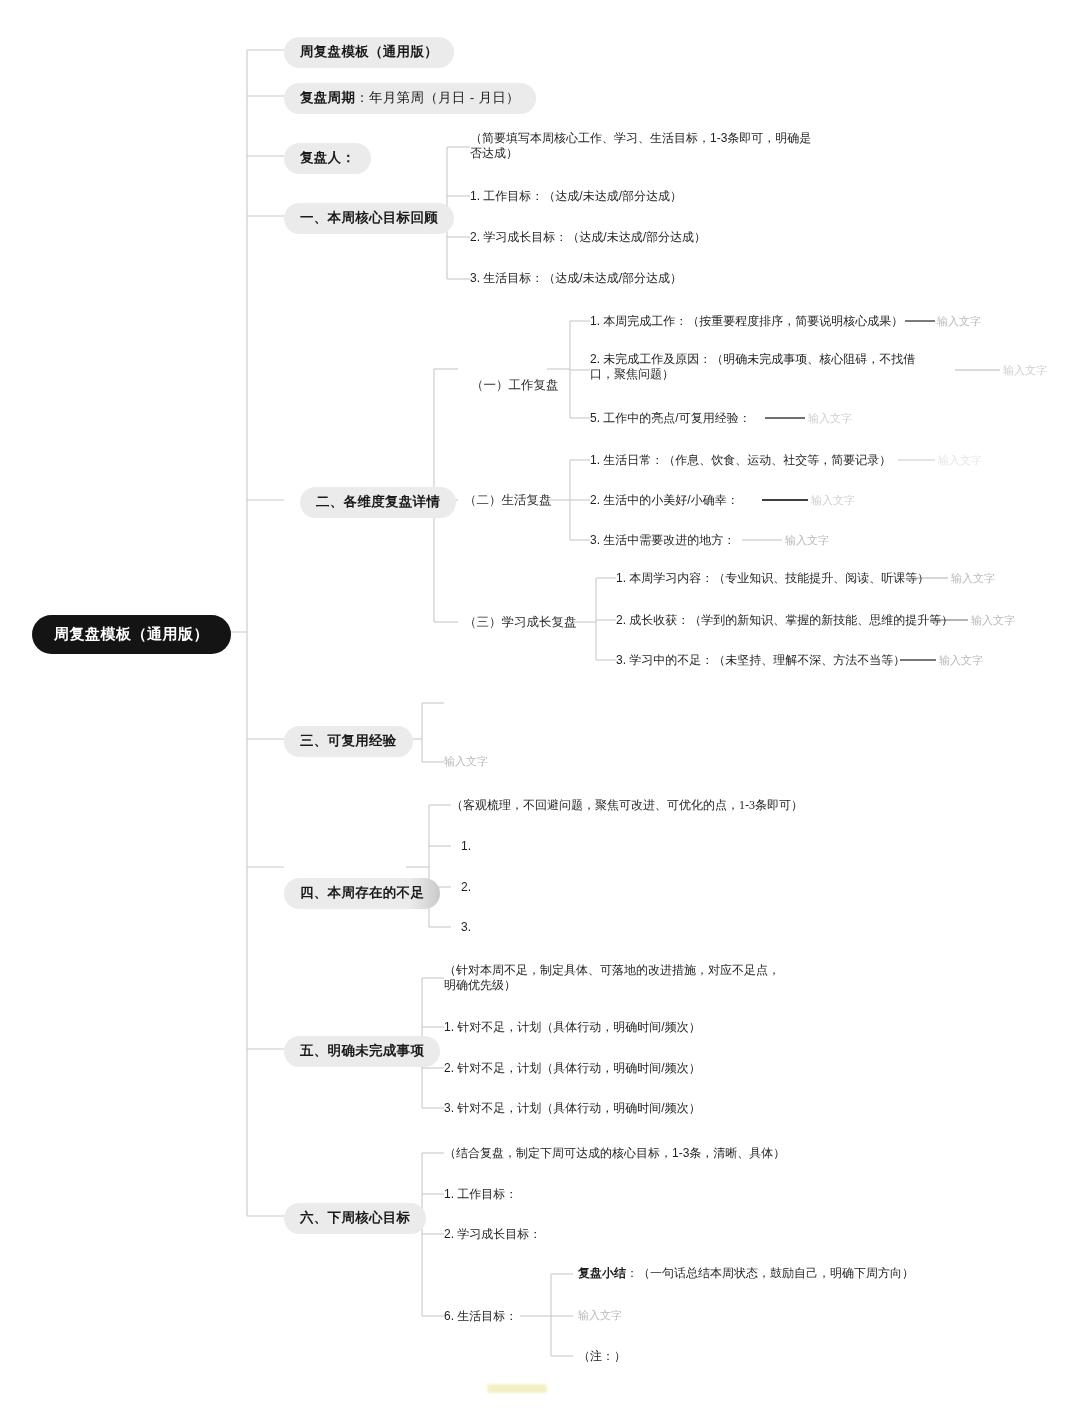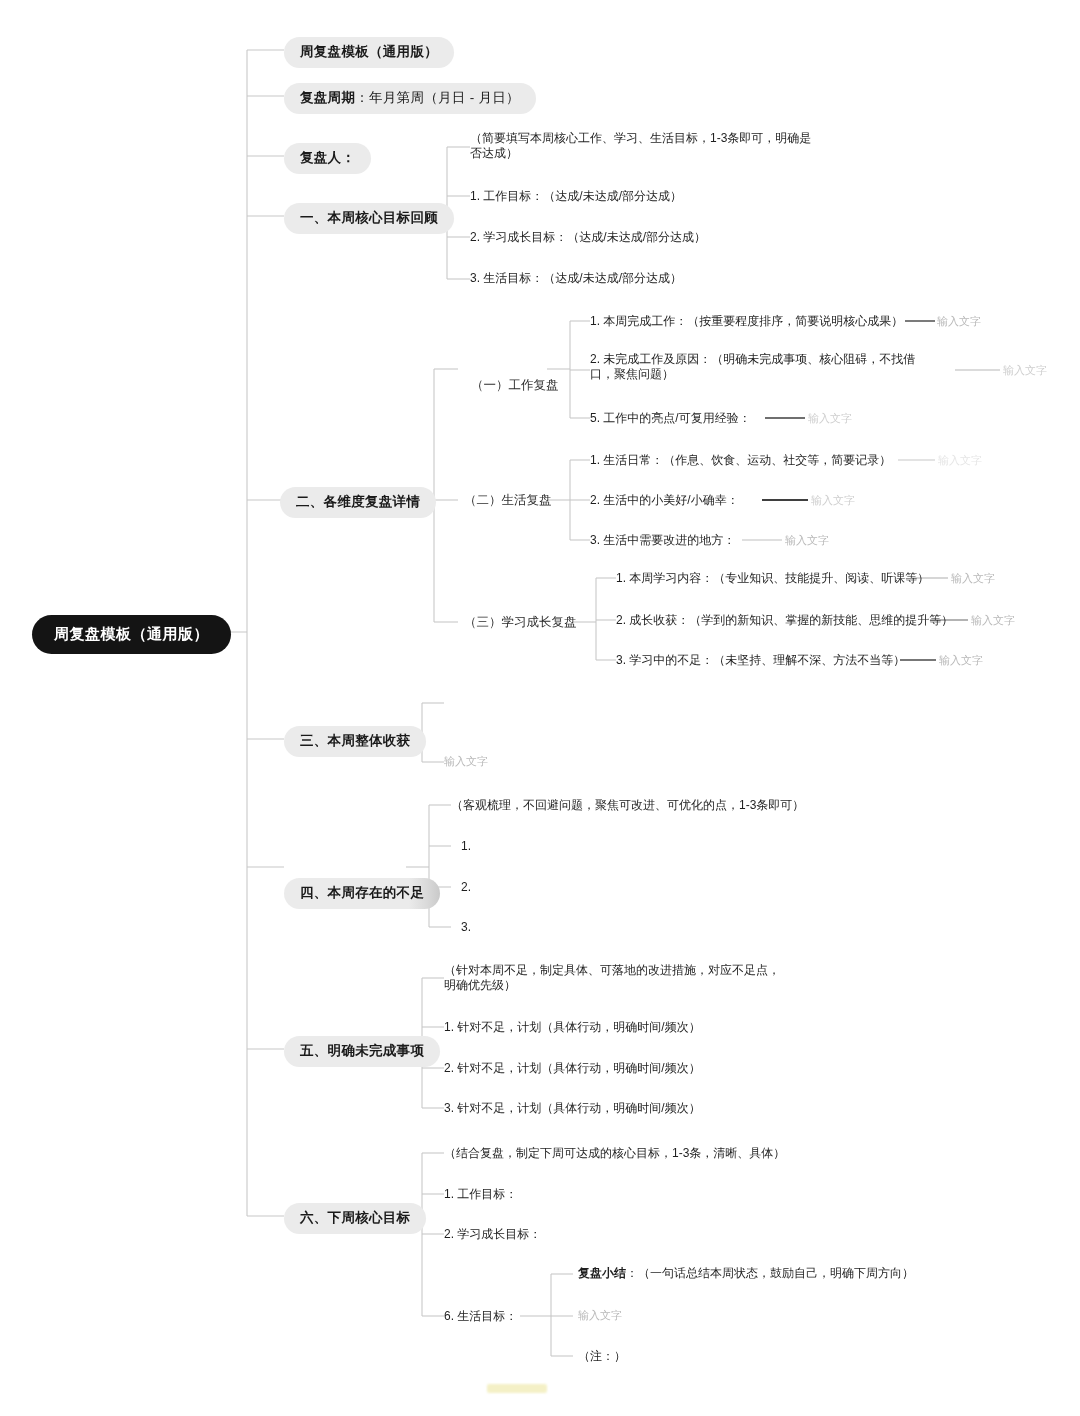--- a/index.html
+++ b/index.html
@@ -203,21 +203,21 @@
 
   <div class="node pill" style="left:284px; top:143px;">复盘人：</div>
 
   <div class="node pill" style="left:284px; top:203px;">一、本周核心目标回顾</div>
 
   <div class="node leaf wrap2" style="left:470px; top:131px; width:350px;">（简要填写本周核心工作、学习、生活目标，1-3条即可，明确是否达成）</div>
   <div class="node leaf" style="left:470px; top:189px;">1. 工作目标：（达成/未达成/部分达成）</div>
   <div class="node leaf" style="left:470px; top:230px;">2. 学习成长目标：（达成/未达成/部分达成）</div>
   <div class="node leaf" style="left:470px; top:271px;">3. 生活目标：（达成/未达成/部分达成）</div>
 
-  <div class="node pill" style="left:280px; top:487px;">二、各维度复盘详情</div>
+  <div class="node pill" style="left:300px; top:487px;">二、各维度复盘详情</div>
 
   <div class="node sub-node" style="left:464px; top:378px;margin-left:7px;">（一）工作复盘</div>
 
   <div class="node leaf" style="left:590px; top:314px;">1. 本周完成工作：（按重要程度排序，简要说明核心成果）</div>
   <div class="node placeholder" style="left:937px; top:315px;">输入文字</div>
 
   <div class="node leaf wrap2" style="left:590px; top:352px; width:345px;">2. 未完成工作及原因：（明确未完成事项、核心阻碍，不找借口，聚焦问题）</div>
   <div class="node placeholder faint" style="left:1003px; top:364px;">输入文字</div>
 
   <div class="node leaf" style="left:590px; top:411px;">5. 工作中的亮点/可复用经验：</div>
@@ -238,27 +238,27 @@
 
   <div class="node leaf" style="left:616px; top:571px;">1. 本周学习内容：（专业知识、技能提升、阅读、听课等）</div>
   <div class="node placeholder" style="left:951px; top:572px;">输入文字</div>
 
   <div class="node leaf" style="left:616px; top:613px;">2. 成长收获：（学到的新知识、掌握的新技能、思维的提升等）</div>
   <div class="node placeholder" style="left:971px; top:614px;">输入文字</div>
 
   <div class="node leaf" style="left:616px; top:653px;">3. 学习中的不足：（未坚持、理解不深、方法不当等）</div>
   <div class="node placeholder" style="left:939px; top:654px;">输入文字</div>
 
-  <div class="node pill" style="left:284px; top:726px;">三、本周整体收获</div>
+  <div class="node pill" style="left:284px; top:726px;">三、可复用经验</div>
 
   <div class="node placeholder" style="left:444px; top:755px;">输入文字</div>
 
   <div class="node pill capped" style="left:284px; top:854px;">四、本周存在的不足</div>
 
-  <div class="node leaf" style="left:451px; top:798px;">（客观梳理，不回避问题，聚焦可改进、可优化的点，1-3条即可）</div>
+  <div class="node leaf" style="left:451px; top:798px;font-family:Liberation Serif, serif;">（客观梳理，不回避问题，聚焦可改进、可优化的点，1-3条即可）</div>
   <div class="node leaf" style="left:461px; top:839px;">1.</div>
   <div class="node leaf" style="left:461px; top:880px;">2.</div>
   <div class="node leaf" style="left:461px; top:920px;">3.</div>
 
   <div class="node pill" style="left:284px; top:1036px;">五、明确未完成事项</div>
 
   <div class="node leaf wrap2" style="left:444px; top:963px; width:345px;">（针对本周不足，制定具体、可落地的改进措施，对应不足点，明确优先级）</div>
   <div class="node leaf" style="left:444px; top:1020px;">1. 针对不足，计划（具体行动，明确时间/频次）</div>
   <div class="node leaf" style="left:444px; top:1061px;">2. 针对不足，计划（具体行动，明确时间/频次）</div>
   <div class="node leaf" style="left:444px; top:1101px;">3. 针对不足，计划（具体行动，明确时间/频次）</div>

